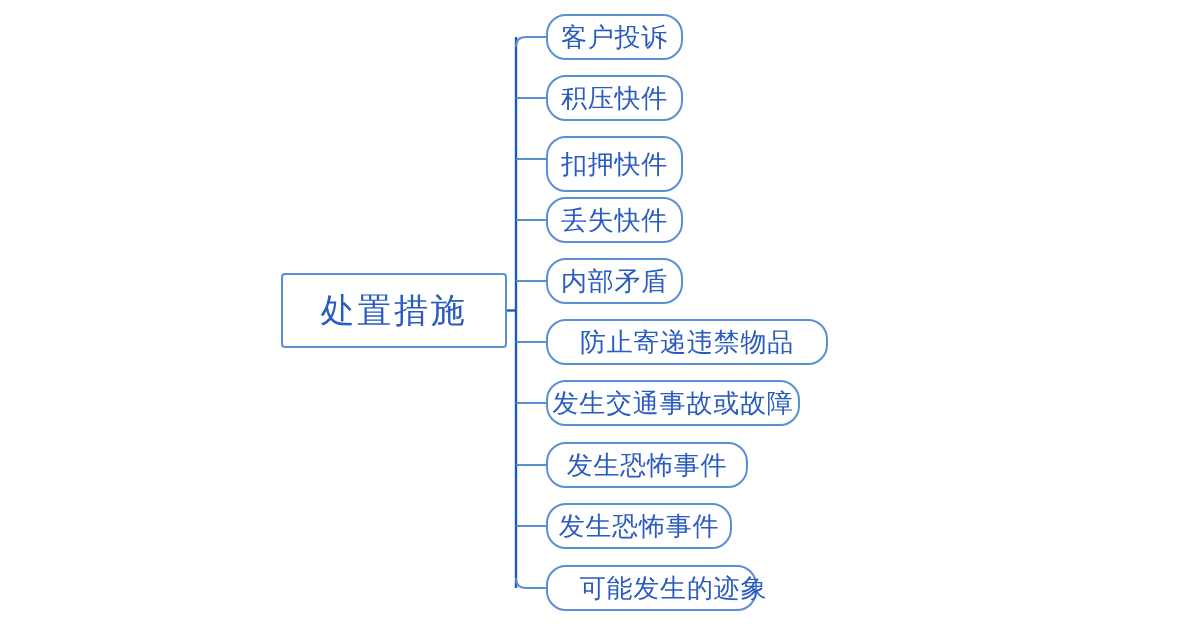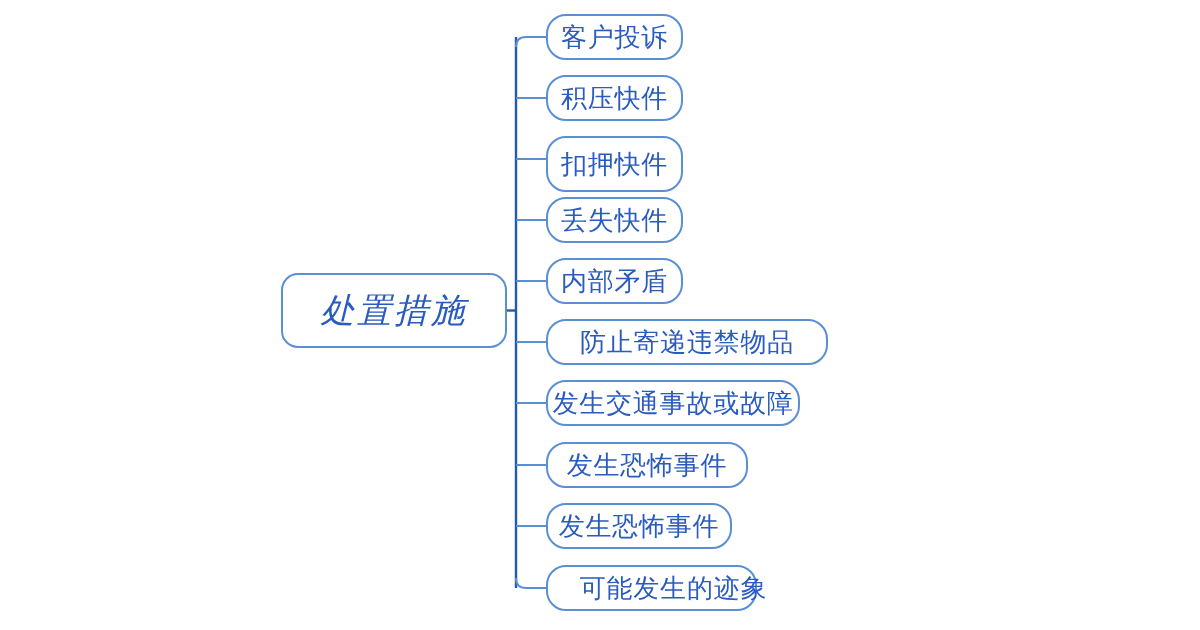--- a/index.html
+++ b/index.html
@@ -33,24 +33,23 @@
     align-items: center;
     justify-content: center;
     background: #ffffff;
     border: 2px solid #5b8fd4;
     border-radius: 20px;
     color: #2a5bbf;
     white-space: nowrap;
     letter-spacing: 0.02em;
   }
   .node-root {
-    border-radius: 17px;
+    border-radius: 4px;
     font-size: 34px;
     letter-spacing: 0.08em;
-    font-style: italic;
   }
   .node-child {
     font-size: 26px;
     letter-spacing: 0.03em;
   }
 </style>
 </head>
 <body>
 
 <div id="mindmap-canvas">

